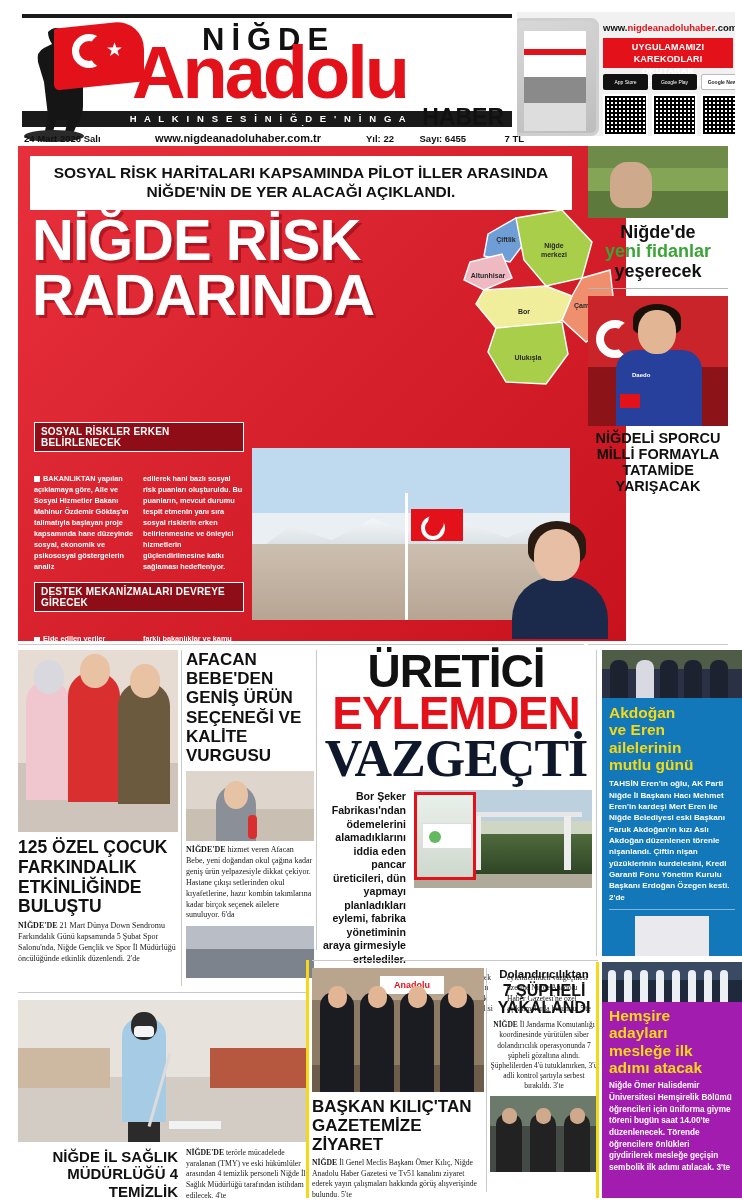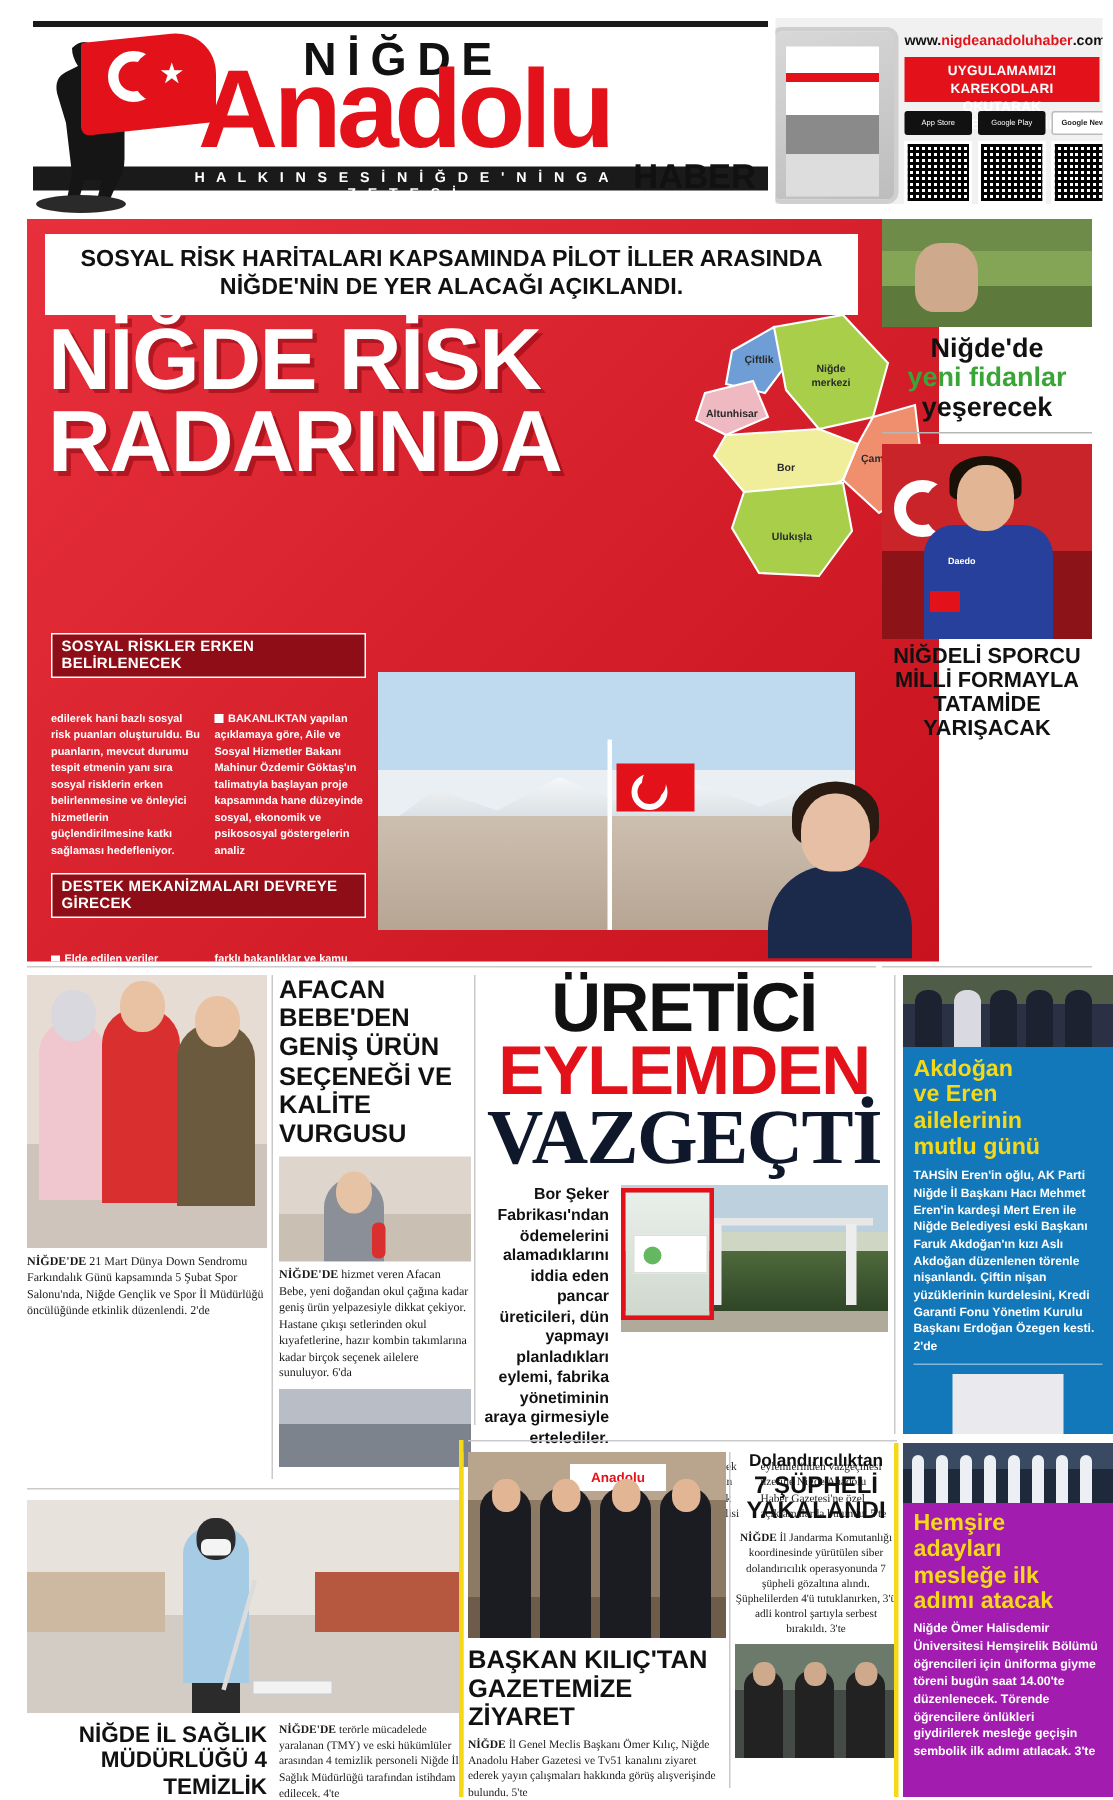--- a/index.html
+++ b/index.html
@@ -341,20 +341,27 @@
       </div>
       <div class="flag-red"></div>
       <div class="flag-crescent"></div>
       <div class="flag-star">★</div>
 
       <div class="mast-nigde">NİĞDE</div>
       <div class="mast-anadolu">Anadolu</div>
       <div class="mast-haber">HABER</div>
       <div class="mast-slogan">H A L K I N   S E S İ   N İ Ğ D E ' N İ N   G A Z E T E S İ</div>
 
+      <div class="mast-info">
+        <span class="mast-date">24 Mart 2026 Salı</span>
+        <span class="mast-url">www.nigdeanadoluhaber.com.tr</span>
+        <span class="mast-year">Yıl: 22</span>
+        <span class="mast-issue">Sayı: 6455</span>
+        <span class="mast-price">7 TL</span>
+      </div>
     </div>
 
     <div class="mast-ad">
       <div class="ad-phone">
         <div class="ad-phone-screen"></div>
       </div>
       <div class="ad-url">
         <span>www.</span><b>nigdeanadoluhaber</b><span>.com.tr</span>
       </div>
       <div class="ad-banner">
@@ -401,22 +408,22 @@
           <text x="74" y="110">Bor</text>
           <text x="78" y="156">Ulukışla</text>
         </g>
       </svg>
     </div>
 
 
     <div class="lead-boxes">
       <div class="sub-head">SOSYAL RİSKLER ERKEN BELİRLENECEK</div>
       <div class="two-col">
+        <div><span class="bullet"></span><span>BAKANLIKTAN yapılan açıklamaya göre, Aile ve Sosyal Hizmetler Bakanı Mahinur Özdemir Göktaş'ın talimatıyla başlayan proje kapsamında hane düzeyinde sosyal, ekonomik ve psikososyal göstergelerin analiz</span></div>
         <div>edilerek hani bazlı sosyal risk puanları oluşturuldu. Bu puanların, mevcut durumu tespit etmenin yanı sıra sosyal risklerin erken belirlenmesine ve önleyici hizmetlerin güçlendirilmesine katkı sağlaması hedefleniyor.</div>
-        <div><span class="bullet"></span><span>BAKANLIKTAN yapılan açıklamaya göre, Aile ve Sosyal Hizmetler Bakanı Mahinur Özdemir Göktaş'ın talimatıyla başlayan proje kapsamında hane düzeyinde sosyal, ekonomik ve psikososyal göstergelerin analiz</span></div>
       </div>
       <div class="sub-head" style="margin-top:10px">DESTEK MEKANİZMALARI DEVREYE GİRECEK</div>
       <div class="two-col">
         <div><span class="bullet"></span><span>Elde edilen veriler doğrultusunda "Aile Rehberi" ve "Çocuklar Güvende" dijital takip sistemleri kapsamında yeni bir uygulama süreci de başlatılarak</span></div>
         <div>farklı bakanlıklar ve kamu kurumlarıyla koordinasyon içinde risk düzeyi yüksek hanelere yönelik bütüncül destek mekanizmaları devreye alınacak. 6'da</div>
       </div>
     </div>
 
     <div class="lead-photo">
       <div class="mount"></div>
@@ -457,20 +464,21 @@
 
   <div class="col-125">
     <div class="ph-kids">
       <div class="k1"></div>
       <div class="k2"></div>
       <div class="k3"></div>
       <div class="kh" style="left:16px;top:10px;background:#d8d8de"></div>
       <div class="kh" style="left:62px;top:4px"></div>
       <div class="kh" style="left:112px;top:14px"></div>
     </div>
+    <div class="head-title">125 ÖZEL ÇOCUK FARKINDALIK ETKİNLİĞİNDE BULUŞTU</div>
     <div class="body-serif">
       <b>NİĞDE'DE</b><span> 21 Mart Dünya Down Sendromu Farkındalık Günü kapsamında 5 Şubat Spor Salonu'nda, Niğde Gençlik ve Spor İl Müdürlüğü öncülüğünde etkinlik düzenlendi. 2'de</span>
     </div>
   </div>
 
   <div class="vline" style="left:181px; top:650px; height:336px;"></div>
 
   <div class="col-afacan">
     <div class="afacan-h">AFACAN BEBE'DEN GENİŞ ÜRÜN SEÇENEĞİ VE KALİTE VURGUSU</div>
     <div class="ph-afacan">

